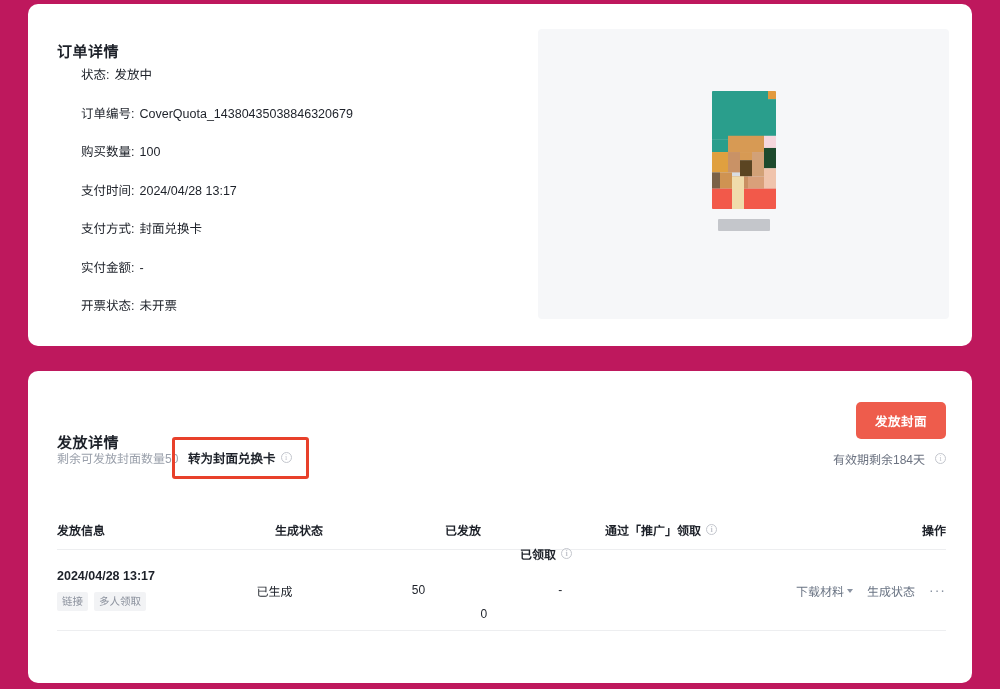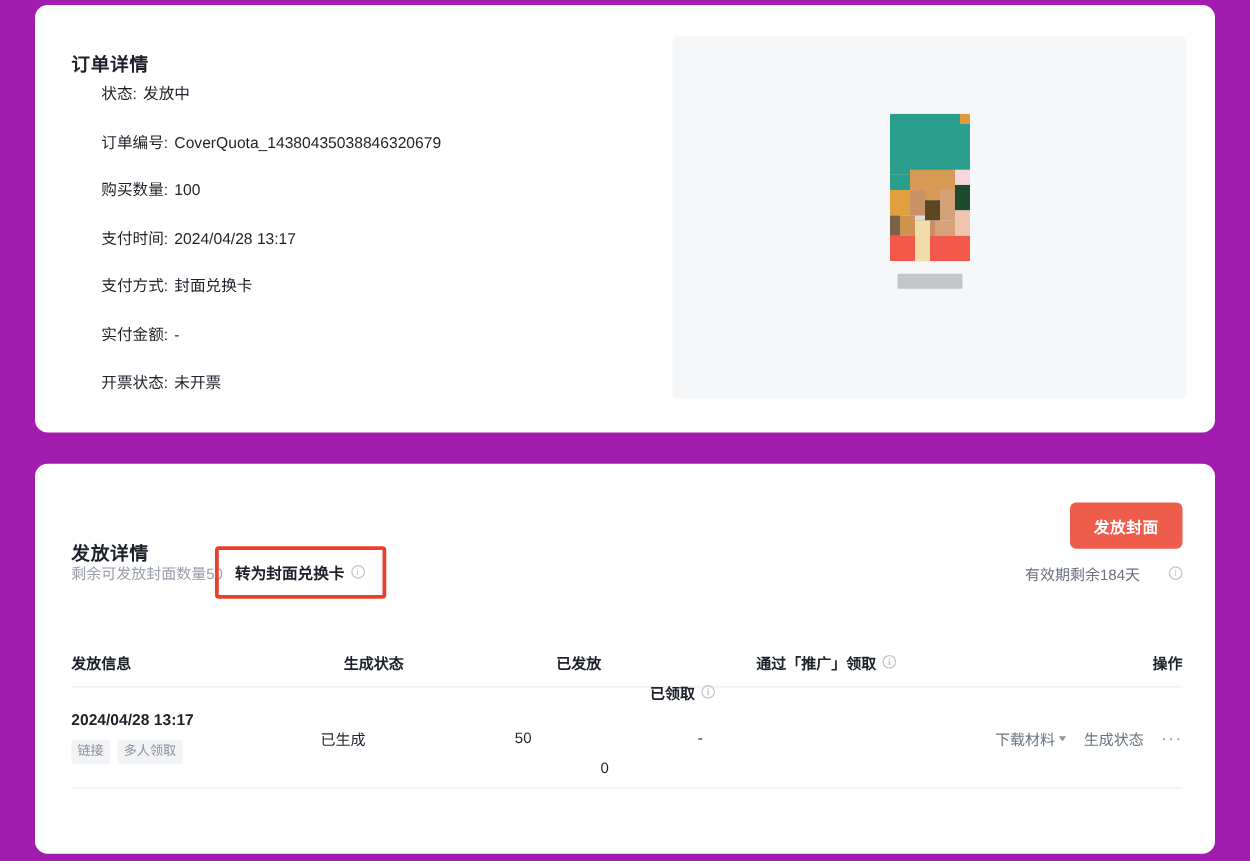--- a/index.html
+++ b/index.html
@@ -16,21 +16,21 @@
     overflow: hidden;
     position: relative;
   }
   .page {
     position: absolute;
     left: 0; top: 0;
     width: 1000px;
     height: 689px;
     box-sizing: border-box;
     padding: 0 14px;
-    background: #a21caf;
+    background: #be185d;
   }
 
   
   .card {
     background: #ffffff;
     border-radius: 10px;
     box-sizing: border-box;
     position: relative;
   }
   #order-card {
@@ -198,21 +198,21 @@
     font-family: Liberation Sans, sans-serif;
   }
   #validity-text {
     position: absolute;
     right: 26px;
     top: 79px;
     font-size: 12px;
     color: #6b7280;
     display: flex;
     align-items: center;
-    gap: 23px;
+    gap: 10px;
     white-space: nowrap;
   }
 
   
   #grant-table {
     position: absolute;
     left: 29px;
     top: 138px;
     right: 26px;
     font-size: 12px;

